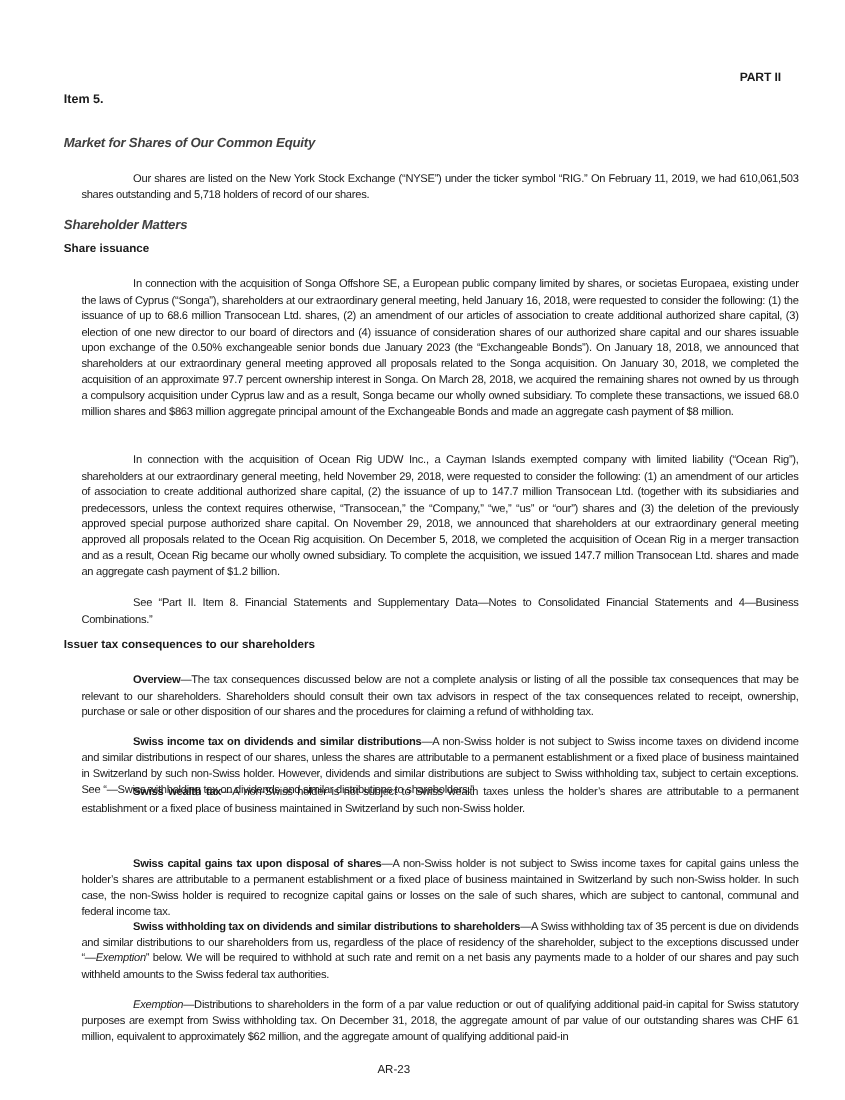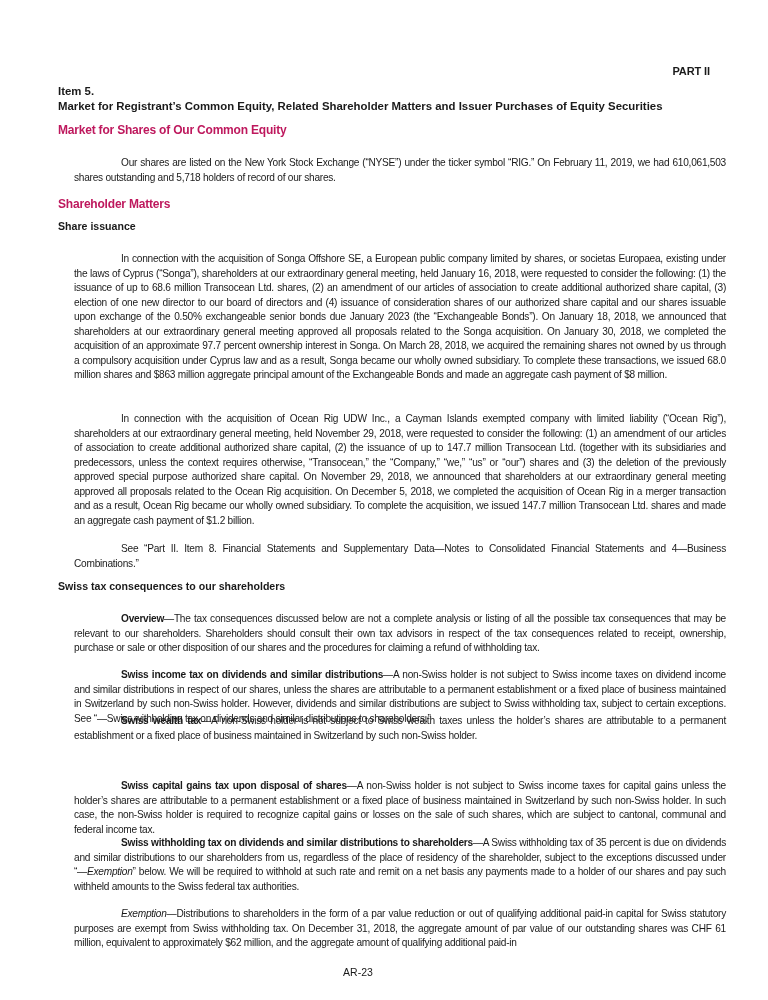--- a/index.html
+++ b/index.html
@@ -5,25 +5,25 @@
     html, body { margin: 0; padding: 0; background: #ffffff; }
     body {
       width: 768px; height: 1000px; position: relative; overflow: hidden;
       font-family: "Liberation Sans", sans-serif; color: #1a1a1a;
     }
     .page { position: absolute; left: 58px; top: 0; width: 652px; }
     .part-title {
       position: absolute; top: 65px; left: 0; width: 652px; text-align: right;
       font-weight: bold; font-size: 11px; letter-spacing: -0.1px;
     }
-    .item-row { position: absolute; top: 84px; left: 0; width: 652px; display: flex; font-weight: bold; font-size: 11.4px; line-height: 15px; flex-direction: column; }
+    .item-row { position: absolute; top: 84px; left: 0; width: 652px; display: flex; font-weight: bold; font-size: 11.4px; line-height: 15px; }
     .item-num { width: 70px; flex: none; }
     .item-title { flex: 1; text-align: justify; }
     .h-section {
-      position: absolute; left: 0; font-weight: bold; font-size: 12px; color: #be185d; letter-spacing: -0.2px;
+      position: absolute; left: 0; font-weight: bold; font-size: 12px; color: #404040; letter-spacing: -0.2px; font-style: italic;
     }
     .h-sub { position: absolute; left: 0; font-weight: bold; font-size: 10.6px; }
     .para {
       position: absolute; left: 0; width: 652px; font-size: 10.15px; line-height: 14.5px;
       text-align: justify; letter-spacing: -0.25px; margin: 16px;
     }
     .para .indent { display: inline-block; width: 47px; }
     .para b { font-weight: bold; }
     .para i { font-style: italic; }
     .footer {
@@ -31,37 +31,36 @@
     }
   </style>
 </head>
 <body>
 
 <div class="page">
   <div class="part-title">PART II</div>
 
   <div class="item-row">
     <span class="item-num">Item 5.</span>
-    <span class="item-title">Market for Registrant’s Common Equity, Related Shareholder Matters and Issuer Purchases of Equity Securities</span>
   </div>
 
   <div class="h-section" style="top:123px;">Market for Shares of Our Common Equity</div>
   <p class="para" style="top:140px;"><span class="indent"></span><span>Our shares are listed on the New York Stock Exchange (“NYSE”) under the ticker symbol “RIG.”  On February 11, 2019, we had 610,061,503 shares outstanding and 5,718 holders of record of our shares.</span></p>
 
   <div class="h-section" style="top:197px;text-align:right;">Shareholder Matters</div>
 
   <div class="h-sub" style="top:220px;">Share issuance</div>
 
   <p class="para" style="top:236px;"><span class="indent"></span><span>In connection with the acquisition of Songa Offshore SE, a European public company limited by shares, or societas Europaea, existing under the laws of Cyprus (“Songa”), shareholders at our extraordinary general meeting, held January 16, 2018, were requested to consider the following: (1) the issuance of up to 68.6 million Transocean Ltd. shares, (2) an amendment of our articles of association to create additional authorized share capital, (3) election of one new director to our board of directors and (4) issuance of consideration shares of our authorized share capital and our shares issuable upon exchange of the 0.50% exchangeable senior bonds due January 2023 (the “Exchangeable Bonds”).  On January 18, 2018, we announced that shareholders at our extraordinary general meeting approved all proposals related to the Songa acquisition.  On January 30, 2018, we completed the acquisition of an approximate 97.7 percent ownership interest in Songa.  On March 28, 2018, we acquired the remaining shares not owned by us through a compulsory acquisition under Cyprus law and as a result, Songa became our wholly owned subsidiary.  To complete these transactions, we issued 68.0 million shares and $863 million aggregate principal amount of the Exchangeable Bonds and made an aggregate cash payment of $8 million.</span></p>
 
   <p class="para" style="top:396px;"><span class="indent"></span><span>In connection with the acquisition of Ocean Rig UDW Inc., a Cayman Islands exempted company with limited liability (“Ocean Rig”), shareholders at our extraordinary general meeting, held November 29, 2018, were requested to consider the following: (1) an amendment of our articles of association to create additional authorized share capital, (2) the issuance of up to 147.7 million Transocean Ltd. (together with its subsidiaries and predecessors, unless the context requires otherwise, “Transocean,” the “Company,” “we,” “us” or “our”) shares and (3) the deletion of the previously approved special purpose authorized share capital.  On November 29, 2018, we announced that shareholders at our extraordinary general meeting approved all proposals related to the Ocean Rig acquisition. On December 5, 2018, we completed the acquisition of Ocean Rig in a merger transaction and as a result, Ocean Rig became our wholly owned subsidiary.  To complete the acquisition, we issued 147.7 million Transocean Ltd. shares and made an aggregate cash payment of $1.2 billion.</span></p>
 
   <p class="para" style="top:526px;"><span class="indent"></span><span>See “Part II. Item 8. Financial Statements and Supplementary Data—Notes to Consolidated Financial Statements and 4—Business Combinations.”</span></p>
 
-  <div class="h-sub" style="top:580px;">Swiss tax consequences to our shareholders</div>
+  <div class="h-sub" style="top:580px;">Issuer tax consequences to our shareholders</div>
 
   <p class="para" style="top:596px;"><span class="indent"></span><b>Overview</b><span>—The tax consequences discussed below are not a complete analysis or listing of all the possible tax consequences that may be relevant to our shareholders.  Shareholders should consult their own tax advisors in respect of the tax consequences related to receipt, ownership, purchase or sale or other disposition of our shares and the procedures for claiming a refund of withholding tax.</span></p>
 
   <p class="para" style="top:652px;"><span class="indent"></span><b>Swiss income tax on dividends and similar distributions</b><span>—A non-Swiss holder is not subject to Swiss income taxes on dividend income and similar distributions in respect of our shares, unless the shares are attributable to a permanent establishment or a fixed place of business maintained in Switzerland by such non-Swiss holder.  However, dividends and similar distributions are subject to Swiss withholding tax, subject to certain exceptions.  See “—Swiss withholding tax on dividends and similar distributions to shareholders.”</span></p>
 
   <p class="para" style="top:698px;"><span class="indent"></span><b>Swiss wealth tax</b><span>—A non-Swiss holder is not subject to Swiss wealth taxes unless the holder’s shares are attributable to a permanent establishment or a fixed place of business maintained in Switzerland by such non-Swiss holder.</span></p>
 
   <p class="para" style="top:763px;"><span class="indent"></span><b>Swiss capital gains tax upon disposal of shares</b><span>—A non-Swiss holder is not subject to Swiss income taxes for capital gains unless the holder’s shares are attributable to a permanent establishment or a fixed place of business maintained in Switzerland by such non-Swiss holder.  In such case, the non-Swiss holder is required to recognize capital gains or losses on the sale of such shares, which are subject to cantonal, communal and federal income tax.</span></p>
 
   <p class="para" style="top:820px;"><span class="indent"></span><b>Swiss withholding tax on dividends and similar distributions to shareholders</b><span>—A Swiss withholding tax of 35 percent is due on dividends and similar distributions to our shareholders from us, regardless of the place of residency of the shareholder, subject to the exceptions discussed under “—</span><i>Exemption</i><span>” below.  We will be required to withhold at such rate and remit on a net basis any payments made to a holder of our shares and pay such withheld amounts to the Swiss federal tax authorities.</span></p>

